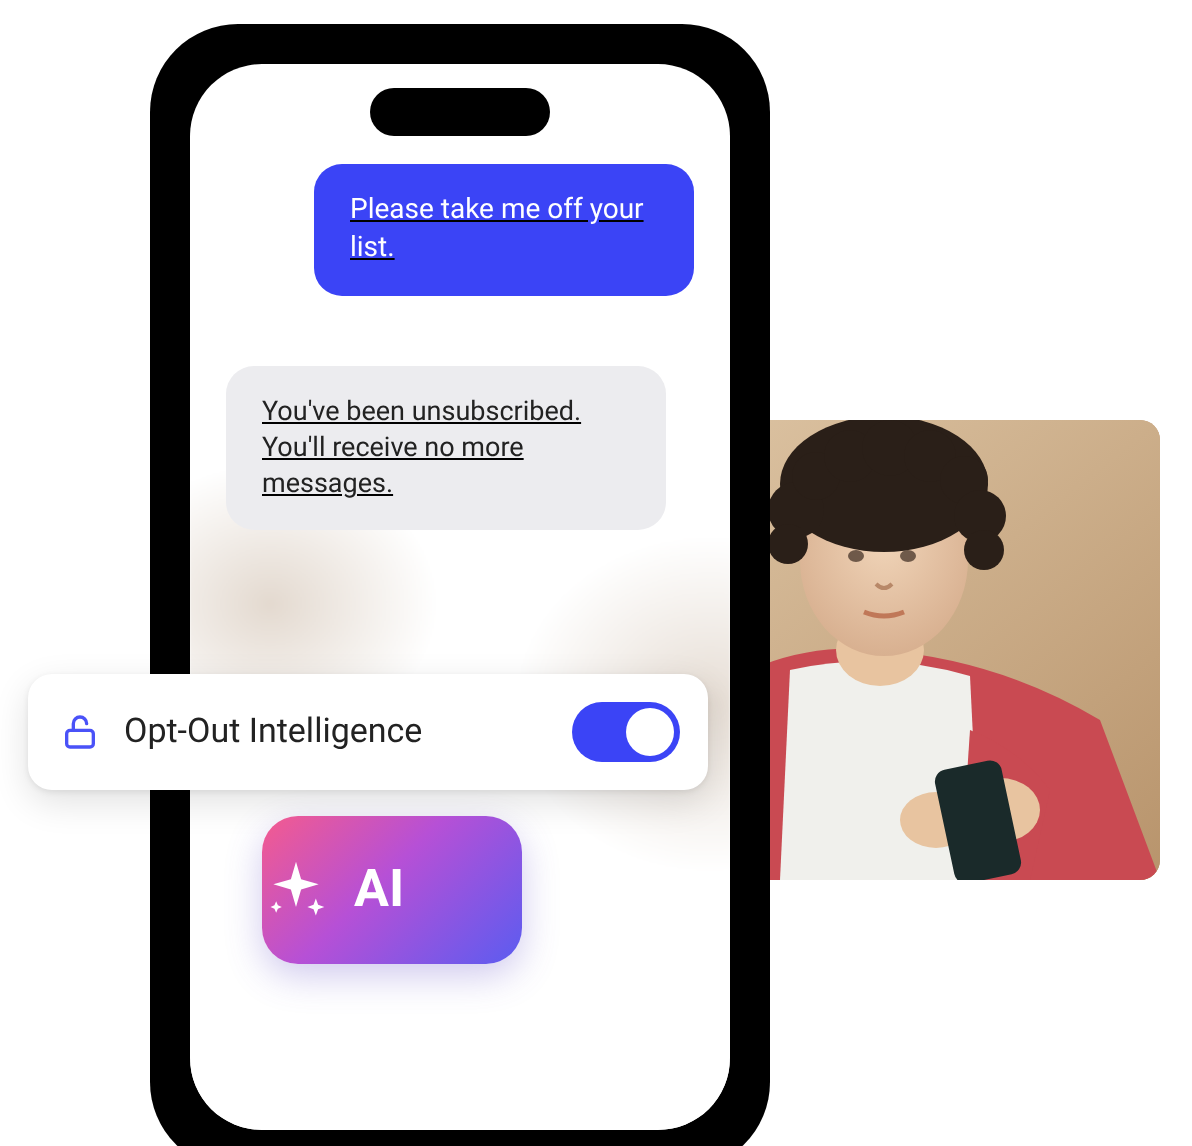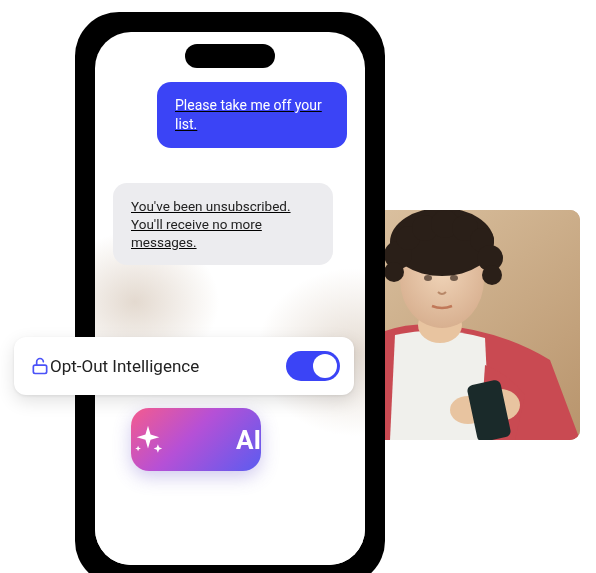--- a/index.html
+++ b/index.html
@@ -102,20 +102,21 @@
     left: 14px;
     top: 337px;
     width: 340px;
     height: 58px;
     background: #fff;
     border-radius: 12px;
     box-shadow: 0 6px 18px rgba(0,0,0,0.12), 0 1px 3px rgba(0,0,0,0.08);
     display: flex;
     align-items: center;
     padding: 0 14px 0 16px;
+    gap: 12px;
   }
   .lock-icon {
     width: 20px;
     height: 20px;
     color: #4a52f8;
     flex: none;
   }
   .optout-label {
     font-size: 17px;
     color: #222;
@@ -139,26 +140,26 @@
     background: #fff;
     border-radius: 50%;
   }
 
   
   .ai-badge {
     position: absolute;
     left: 131px;
     top: 408px;
     width: 130px;
-    height: 63px;
+    height: 74px;
     border-radius: 18px;
     background: linear-gradient(135deg, #f45b8e 0%, #b650d6 45%, #5b5cf0 100%);
     display: flex;
     align-items: center;
-    justify-content: space-between;
+    justify-content: flex-start;
     gap: 12px;
     box-shadow: 0 6px 18px rgba(100,80,200,0.3);
   }
   .sparkle-icon {
     width: 34px;
     height: 34px;
     color: #fff;
   }
   .ai-text {
     color: #fff;

